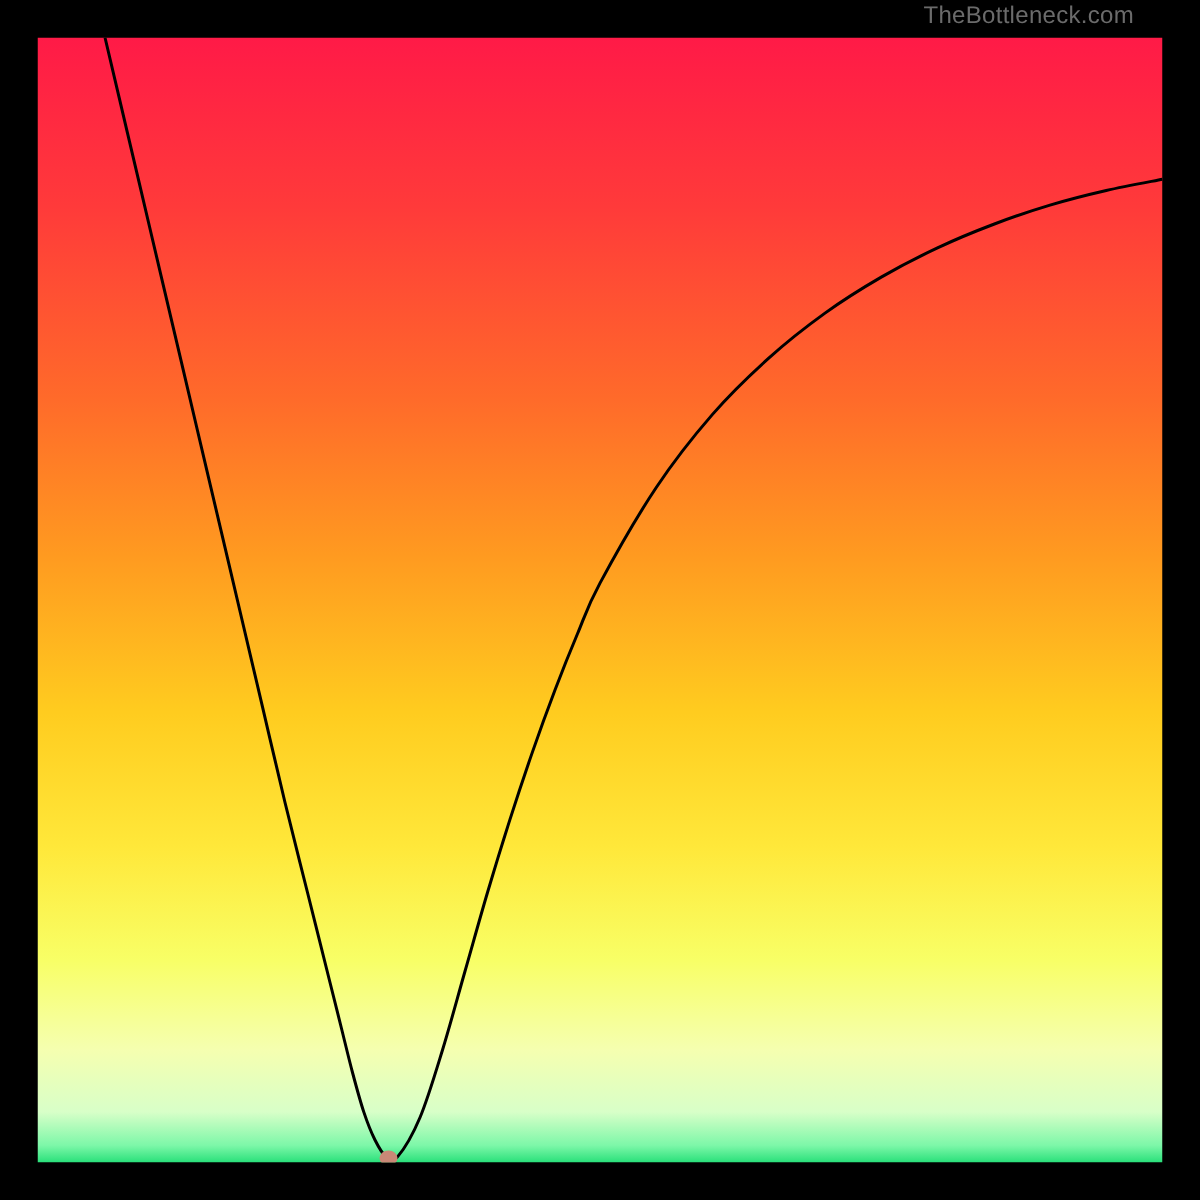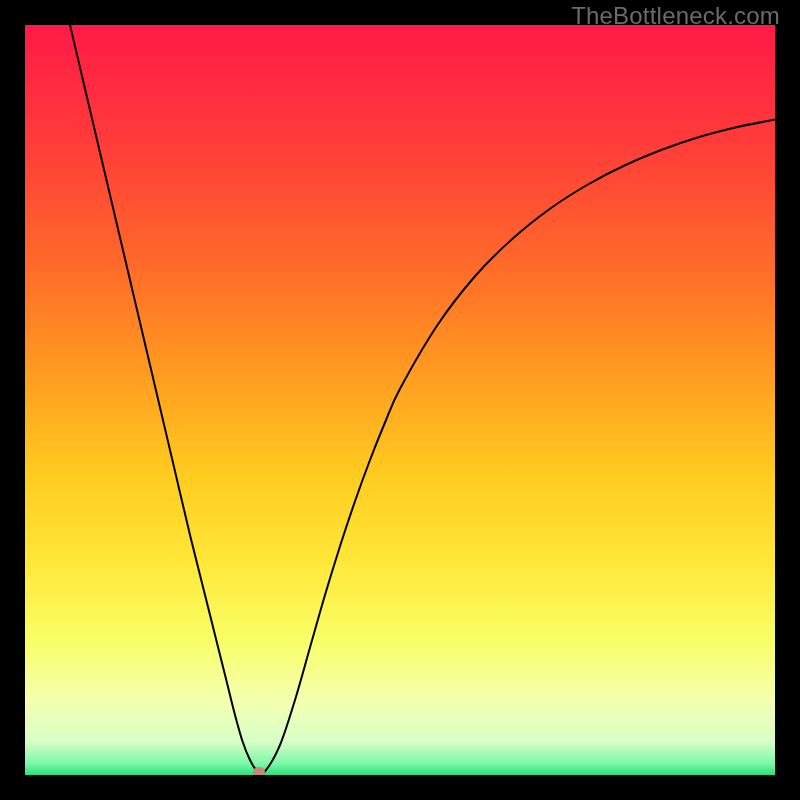--- a/index.html
+++ b/index.html
@@ -22,23 +22,23 @@
     position: absolute;
     left: 0;
     top: 0;
     width: 750px;
     height: 750px;
     
   }
   .watermark {
     position: absolute;
     top: 2px;
-    right: 20px;
+    right: 44px;
     color: #6b6b6b;
-    font-size: 24px;
+    font-size: 16px;
     font-weight: 500;
     letter-spacing: 0.2px;
   }
 </style>
 </head>
 <body>
 
 <div class="watermark">TheBottleneck.com</div>
 
 <div class="chart-wrap">

